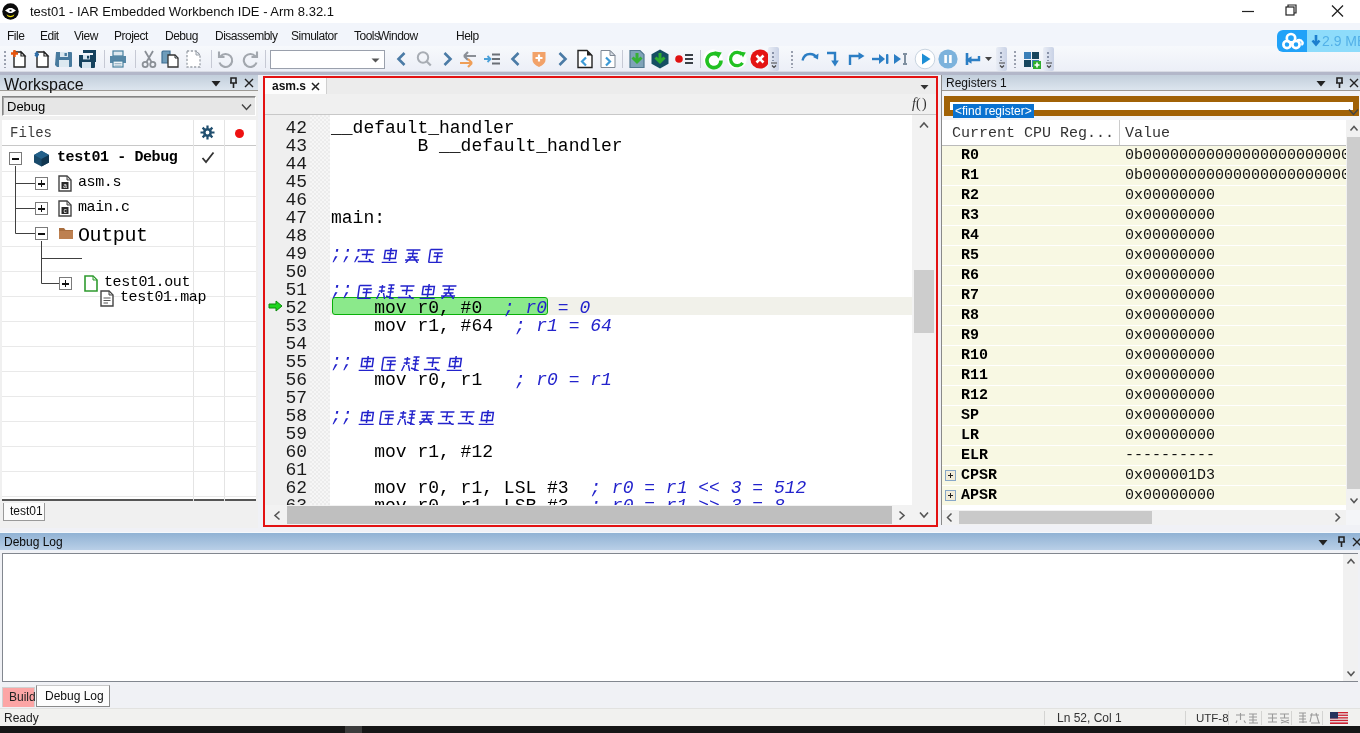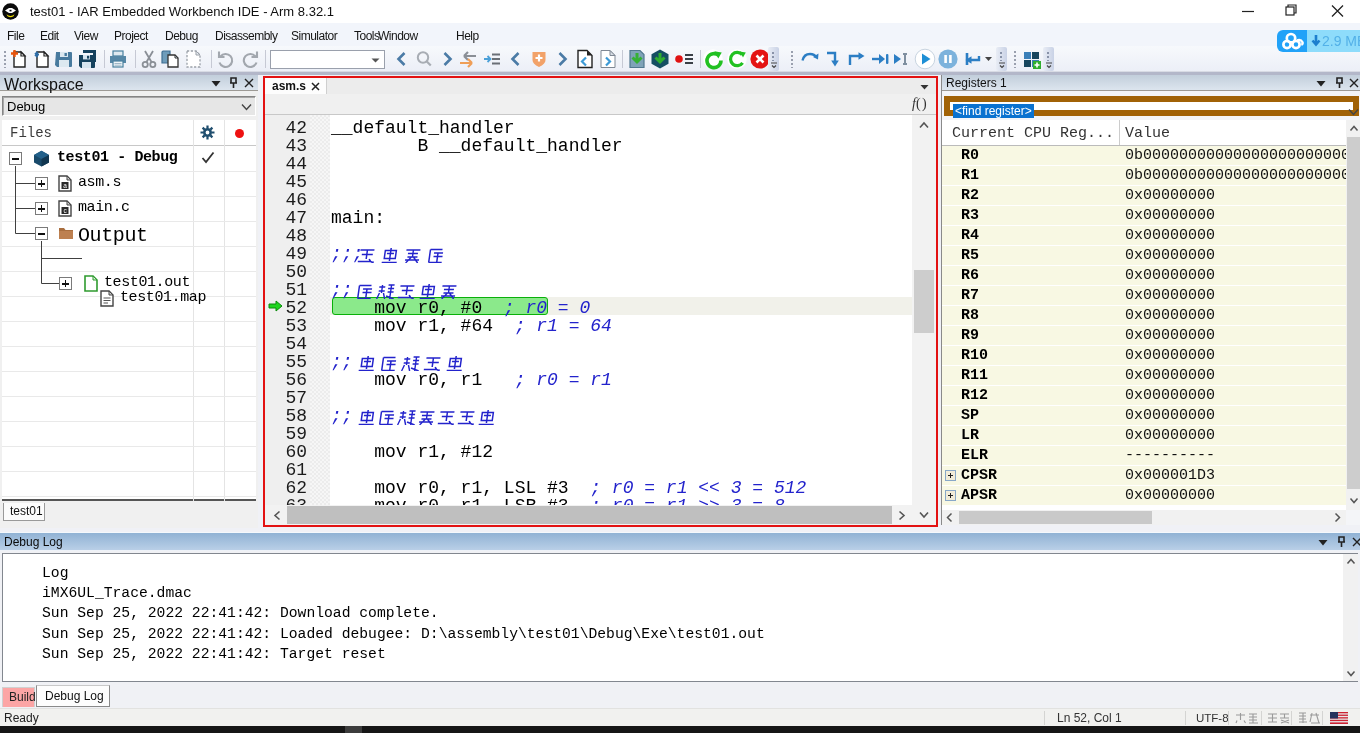--- a/index.html
+++ b/index.html
@@ -715,25 +715,20 @@
         <path d="M0.5 1 h9 L5 6.5 z" fill="#222"></path>
       </svg>
     <svg class="abs" style="left:1336px;top:3px;" width="11" height="12" viewBox="0 0 11 12">
         <path d="M3 1 h5 v5 h-5 z M2 6 h7 M5.5 6 v5" fill="none" stroke="#222" stroke-width="1.6"></path>
       </svg>
     <svg class="abs" style="left:1352px;top:4px;" width="10" height="10" viewBox="0 0 10 10">
         <path d="M1 1 l8 8 M9 1 l-8 8" stroke="#222" stroke-width="1.4"></path>
       </svg>
   </div>
   <div class="abs" style="left:2px;top:21px;width:1356px;height:129px;background:#fff;border:1px solid #82878f;">
-    <div class="abs mono" style="left:39px;top:9px;font-size:14.7px;line-height:20.2px;color:#000;white-space:pre;">Log
-iMX6UL_Trace.dmac
-Sun Sep 25, 2022 22:41:42: Download complete.
-Sun Sep 25, 2022 22:41:42: Loaded debugee: D:\assembly\test01\Debug\Exe\test01.out
-Sun Sep 25, 2022 22:41:42: Target reset</div>
     <div class="abs" style="left:1340px;top:0;width:15px;height:127px;background:#f1f1f1;">
       <svg class="abs" style="left:3px;top:4px;" width="10" height="7" viewBox="0 0 10 7">
           <path d="M1.5 5.5 L5 1.5 L8.5 5.5" fill="none" stroke="#555" stroke-width="1.5"></path>
         </svg>
       <svg class="abs" style="left:3px;top:116px;" width="10" height="7" viewBox="0 0 10 7">
           <path d="M1.5 1.5 L5 5.5 L8.5 1.5" fill="none" stroke="#555" stroke-width="1.5"></path>
         </svg>
     </div>
   </div>
 </div>

